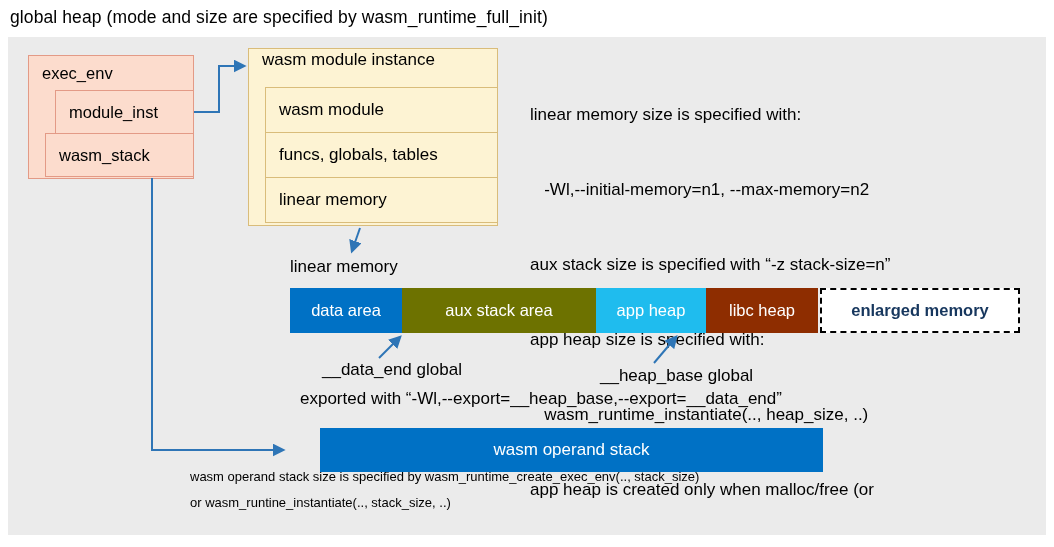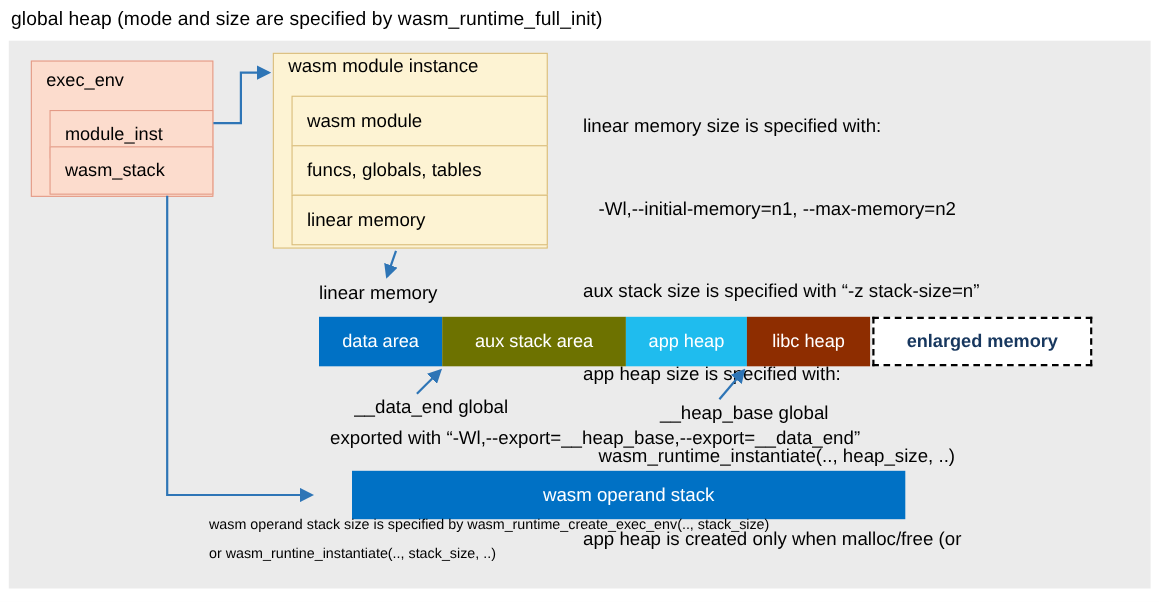--- a/index.html
+++ b/index.html
@@ -9,21 +9,21 @@
   }
   .title { position:absolute; left:10px; top:7px; font-size:17.5px; font-weight:400; letter-spacing:0.1px; }
   .panel { position:absolute; left:8px; top:37px; width:1038px; height:498px; background:#ebebeb; }
 
   
   .exec-env { position:absolute; left:28px; top:55px; width:166px; height:124px;
     background:#fcdccd; border:1px solid #e39a86; box-sizing:border-box;text-align:center; }
   .exec-env .box-header { height:35px; display:flex; align-items:center; padding-left:13px; font-size:16.5px; }
   .exec-sub { position:absolute; left:16px; right:-1px; height:44px; border:1px solid #e39a86;
     background:#fcdccd; box-sizing:border-box; display:flex; align-items:center; padding-left:13px; font-size:16.5px; }
-  .exec-sub1 { top:44px; }
+  .exec-sub1 { top:34px;margin-left:10px; }
   .exec-sub2 { top:77px; }
 
   
   .module-box { position:absolute; left:248px; top:48px; width:250px; height:178px;
     background:#fdf3d3; border:1px solid #d9bc7a; box-sizing:border-box; }
   .module-box .box-header { height:22px; display:flex; align-items:center; padding-left:13px; font-size:17px; }
   .mod-sub { position:absolute; left:16px; right:-1px; height:46px; border:1px solid #d9bc7a;
     background:#fdf3d3; box-sizing:border-box; display:flex; align-items:center; padding-left:13px; font-size:17px; }
   .mod-sub1 { top:38px; }
   .mod-sub2 { top:83px; }
@@ -31,21 +31,21 @@
 
   .memory-notes { position:absolute; left:530px; top:52px; font-size:17px; line-height:25px; white-space:pre; }
   .note-line { white-space:pre; }
 
   .linear-label { position:absolute; left:290px; top:257px; font-size:17px; }
 
   .memory-bar { position:absolute; left:290px; top:288px; height:45px; display:flex; }
   .segment { height:45px; display:flex; align-items:center; justify-content:center;
     font-size:16.5px; box-sizing:border-box; }
   .seg-data { width:112px; }
-  .seg-aux { width:167px; }
+  .seg-aux { width:194px; }
   .seg-app { width:110px; }
   .seg-libc { width:112px; }
   .seg-enlarged { width:200px; margin-left:2px; border:2px dashed #000; background:#fff; }
 
   .data-end-label { position:absolute; left:322px; top:360px; font-size:17px; }
   .heap-base-label { position:absolute; left:600px; top:366px; font-size:17px; }
   .export-note { position:absolute; left:300px; top:389px; font-size:17px; }
 
   .operand-bar { position:absolute; left:288px; top:428px; width:503px; height:44px;
     background:#0071c5; color:#fff; display:flex; align-items:center; justify-content:center; font-size:17px;margin-left:32px; }

